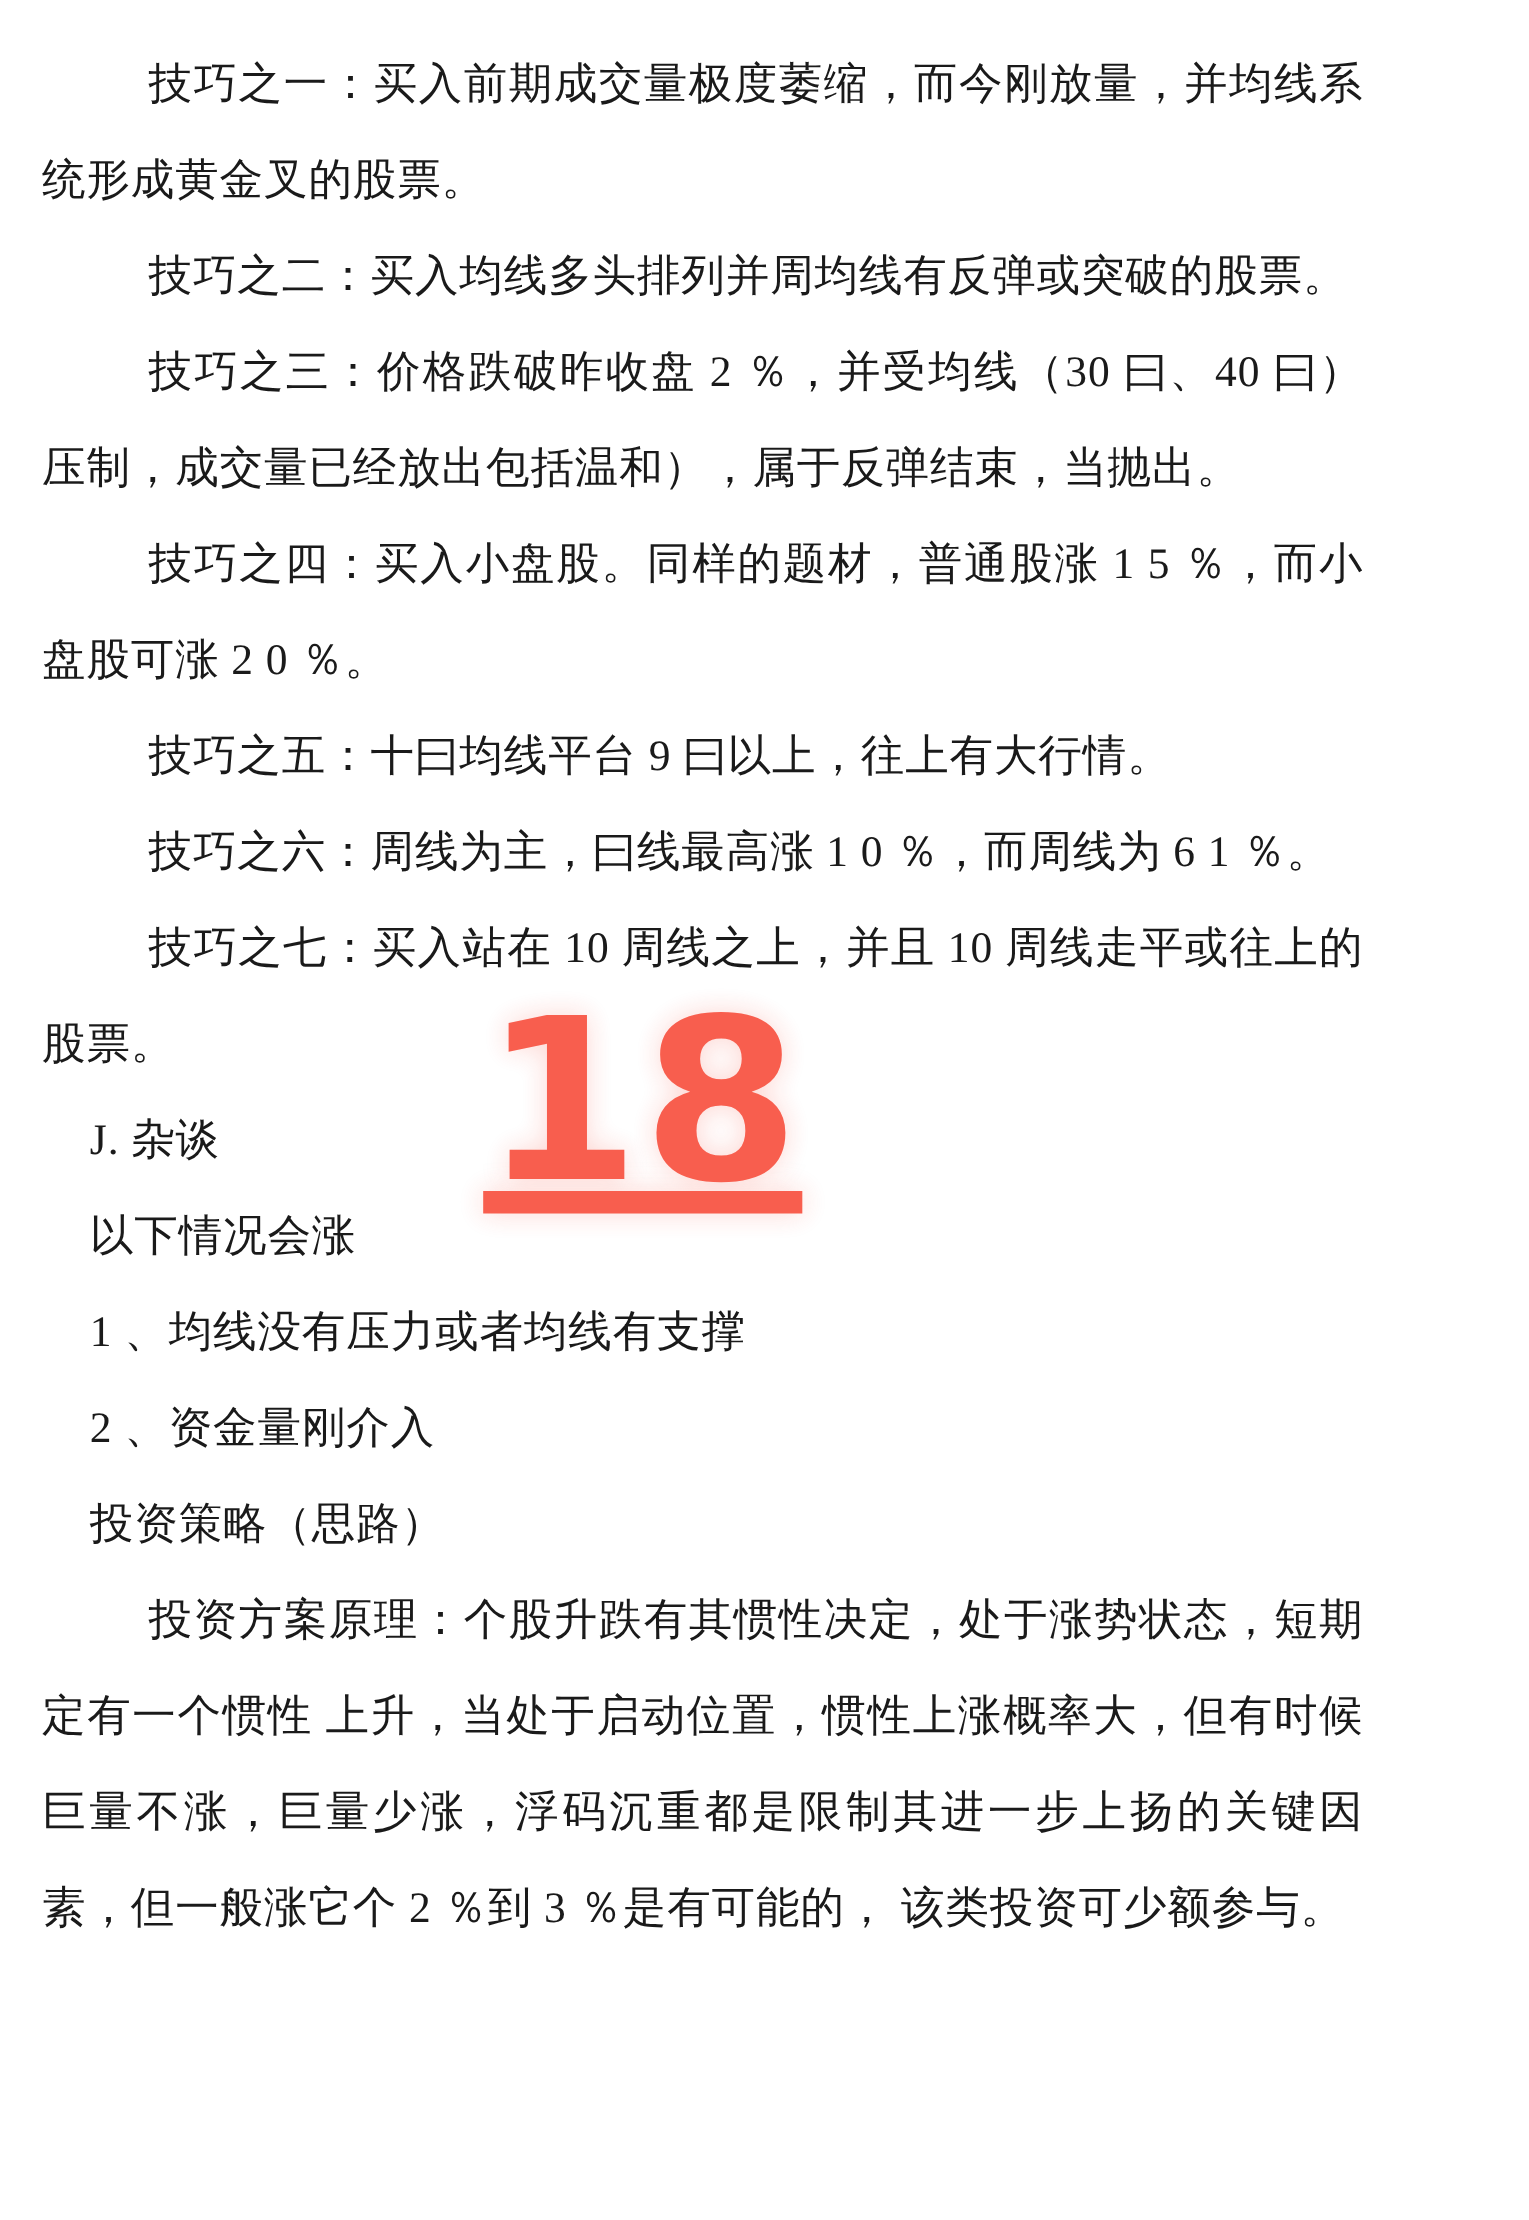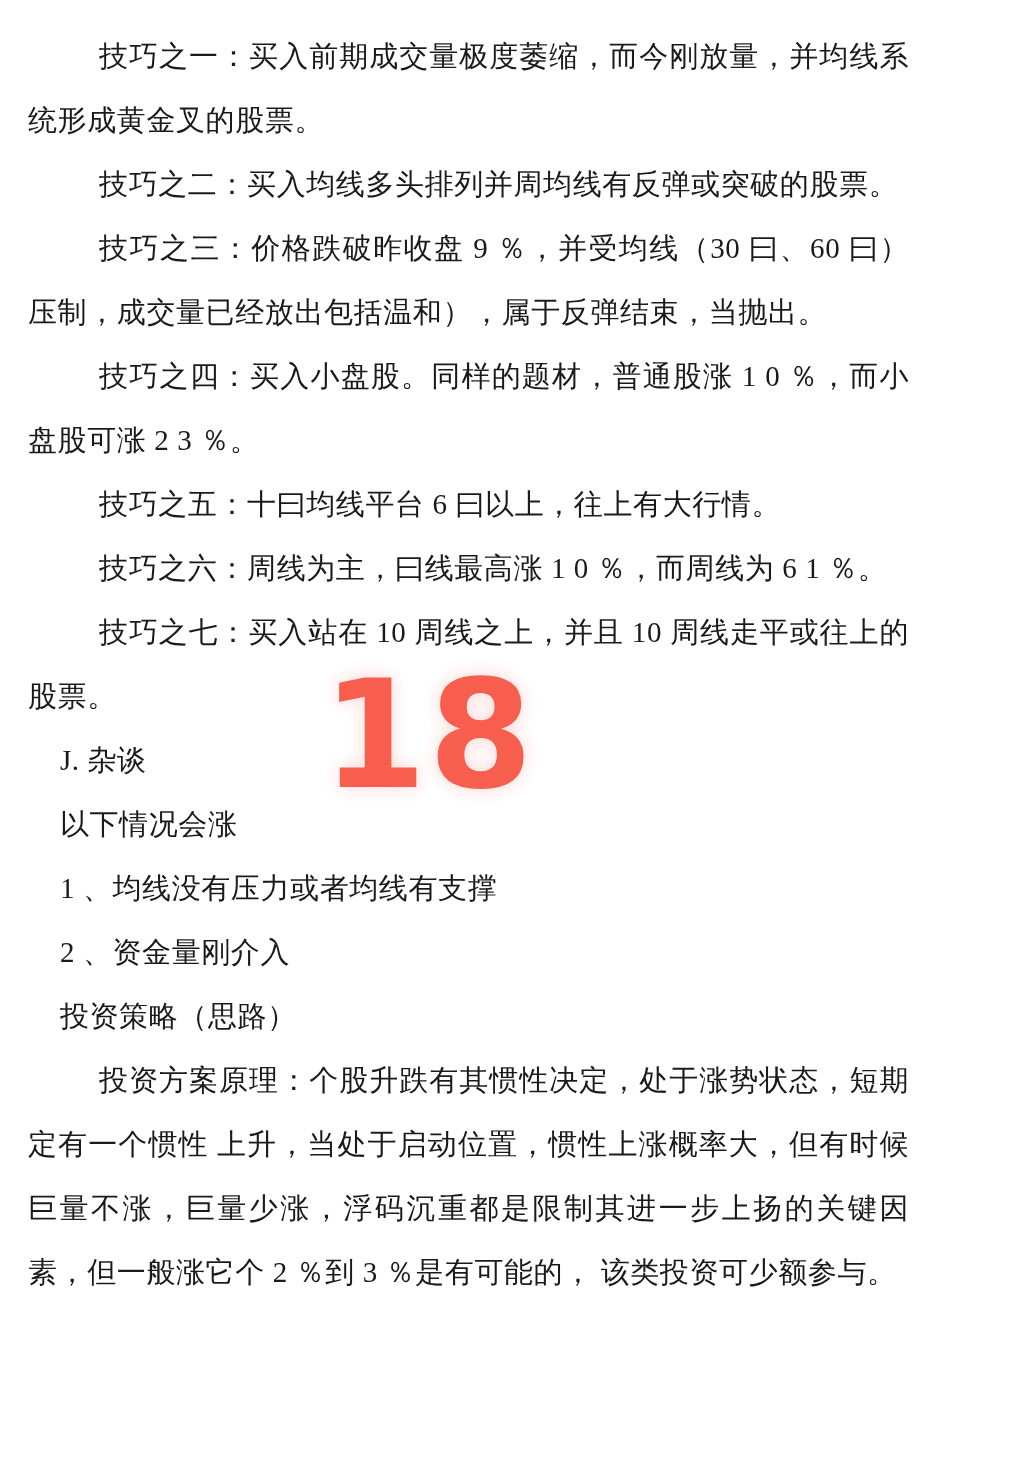--- a/index.html
+++ b/index.html
@@ -48,33 +48,34 @@
     font-family: "DejaVu Sans", "Liberation Sans", sans-serif;
     font-size: 150px;
     font-weight: 700;
     color: #f8513f;
     opacity: 0.92;
     letter-spacing: 2px;
     z-index: 1;
     pointer-events: none;
     text-shadow: 0 0 18px rgba(248,81,63,0.25);
     line-height: 150px;
+    text-decoration: underline;
   }
 </style>
 </head>
 <body>
 
 <div class="page">
 
   <div class="doc-body">
     <p class="para indent">技巧之一：买入前期成交量极度萎缩，而今刚放量，并均线系统形成黄金叉的股票。</p>
     <p class="para indent">技巧之二：买入均线多头排列并周均线有反弹或突破的股票。</p>
-    <p class="para indent">技巧之三：价格跌破昨收盘 9 ％，并受均线（30 曰、60 曰）压制，成交量已经放出包括温和），属于反弹结束，当抛出。</p>
-    <p class="para indent">技巧之四：买入小盘股。同样的题材，普通股涨 1 0 ％，而小盘股可涨 2 3 ％。</p>
-    <p class="para indent">技巧之五：十曰均线平台 6 曰以上，往上有大行情。</p>
+    <p class="para indent">技巧之三：价格跌破昨收盘 2 ％，并受均线（30 曰、40 曰）压制，成交量已经放出包括温和），属于反弹结束，当抛出。</p>
+    <p class="para indent">技巧之四：买入小盘股。同样的题材，普通股涨 1 5 ％，而小盘股可涨 2 0 ％。</p>
+    <p class="para indent">技巧之五：十曰均线平台 9 曰以上，往上有大行情。</p>
     <p class="para indent">技巧之六：周线为主，曰线最高涨 1 0 ％，而周线为 6 1 ％。</p>
     <p class="para indent">技巧之七：买入站在 10 周线之上，并且 10 周线走平或往上的股票。</p>
     <p class="para indent-small">J. 杂谈</p>
     <p class="para indent-small">以下情况会涨</p>
     <p class="para indent-small">1 、均线没有压力或者均线有支撑</p>
     <p class="para indent-small">2 、资金量刚介入</p>
     <p class="para indent-small">投资策略（思路）</p>
     <p class="para indent">投资方案原理：个股升跌有其惯性决定，处于涨势状态，短期定有一个惯性 上升，当处于启动位置，惯性上涨概率大，但有时候巨量不涨，巨量少涨，浮码沉重都是限制其进一步上扬的关键因素，但一般涨它个 2 ％到 3 ％是有可能的， 该类投资可少额参与。</p>
   </div>
 

